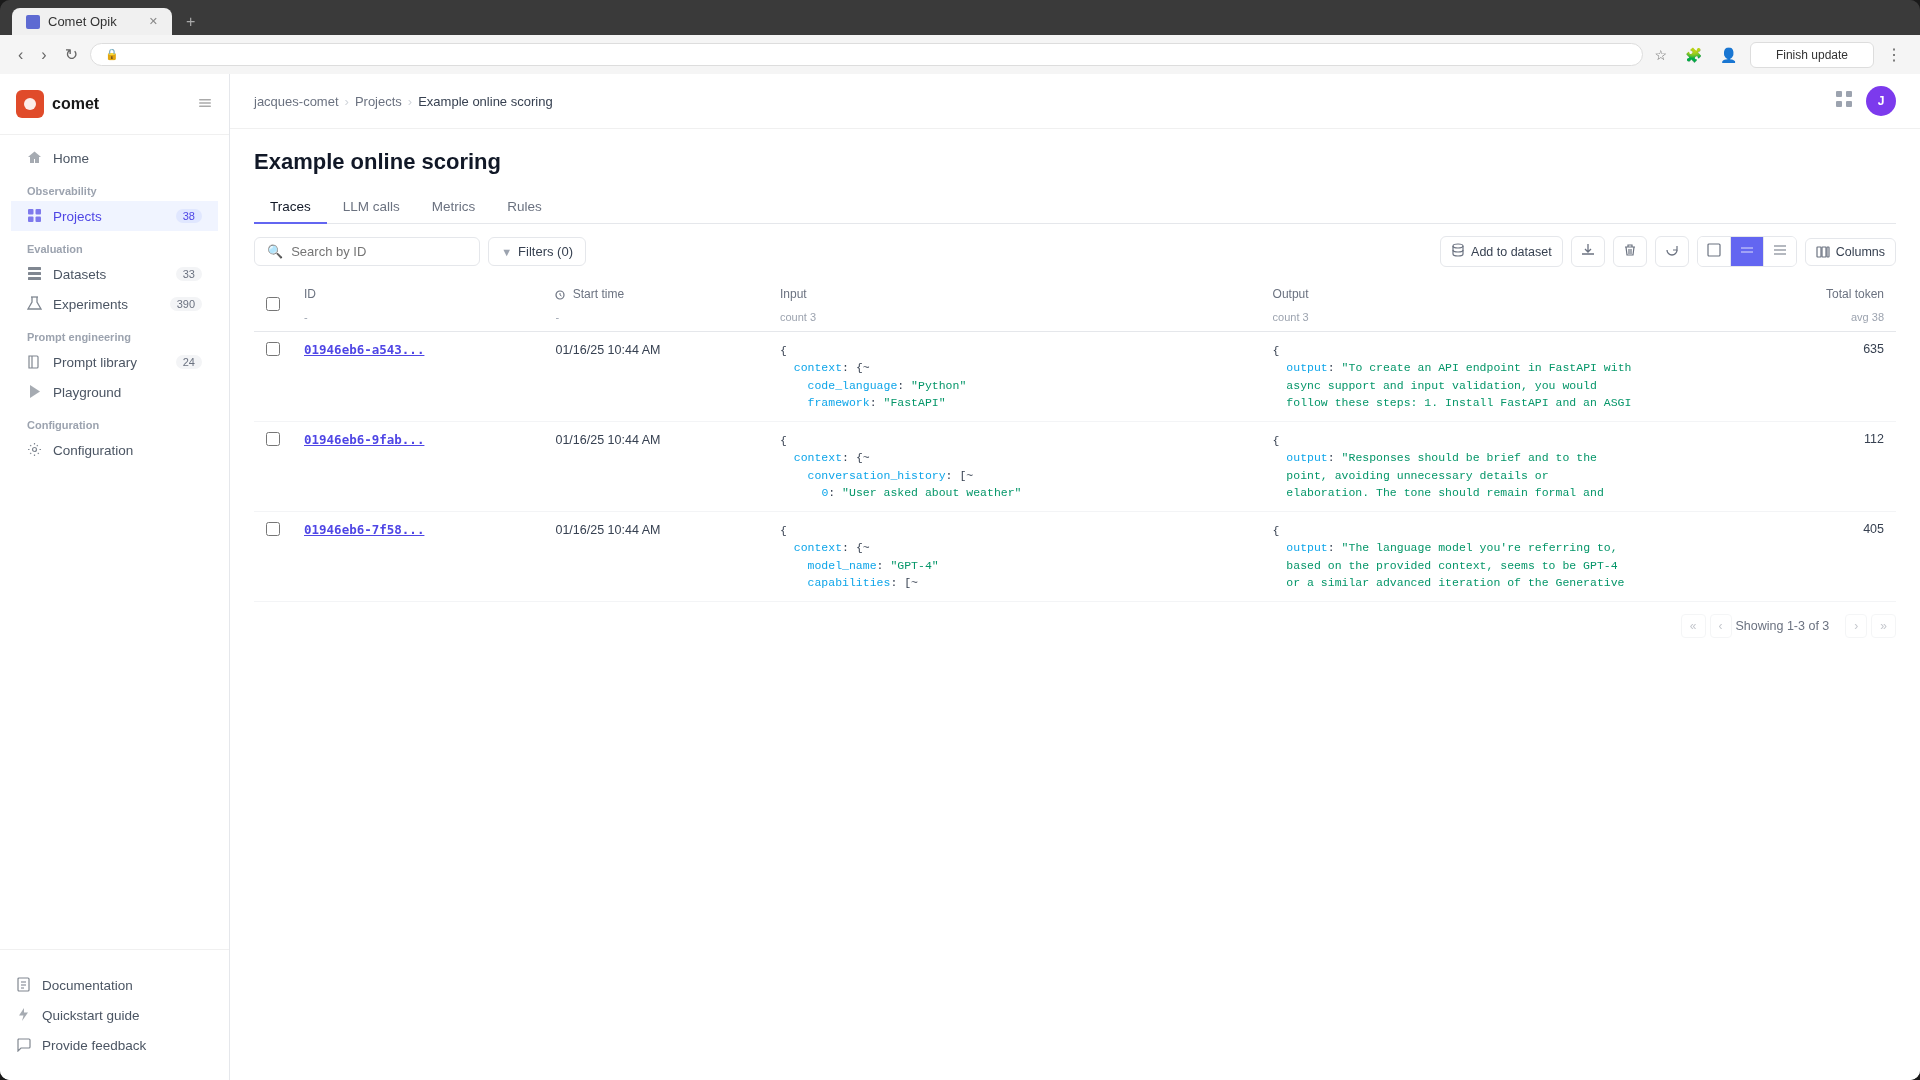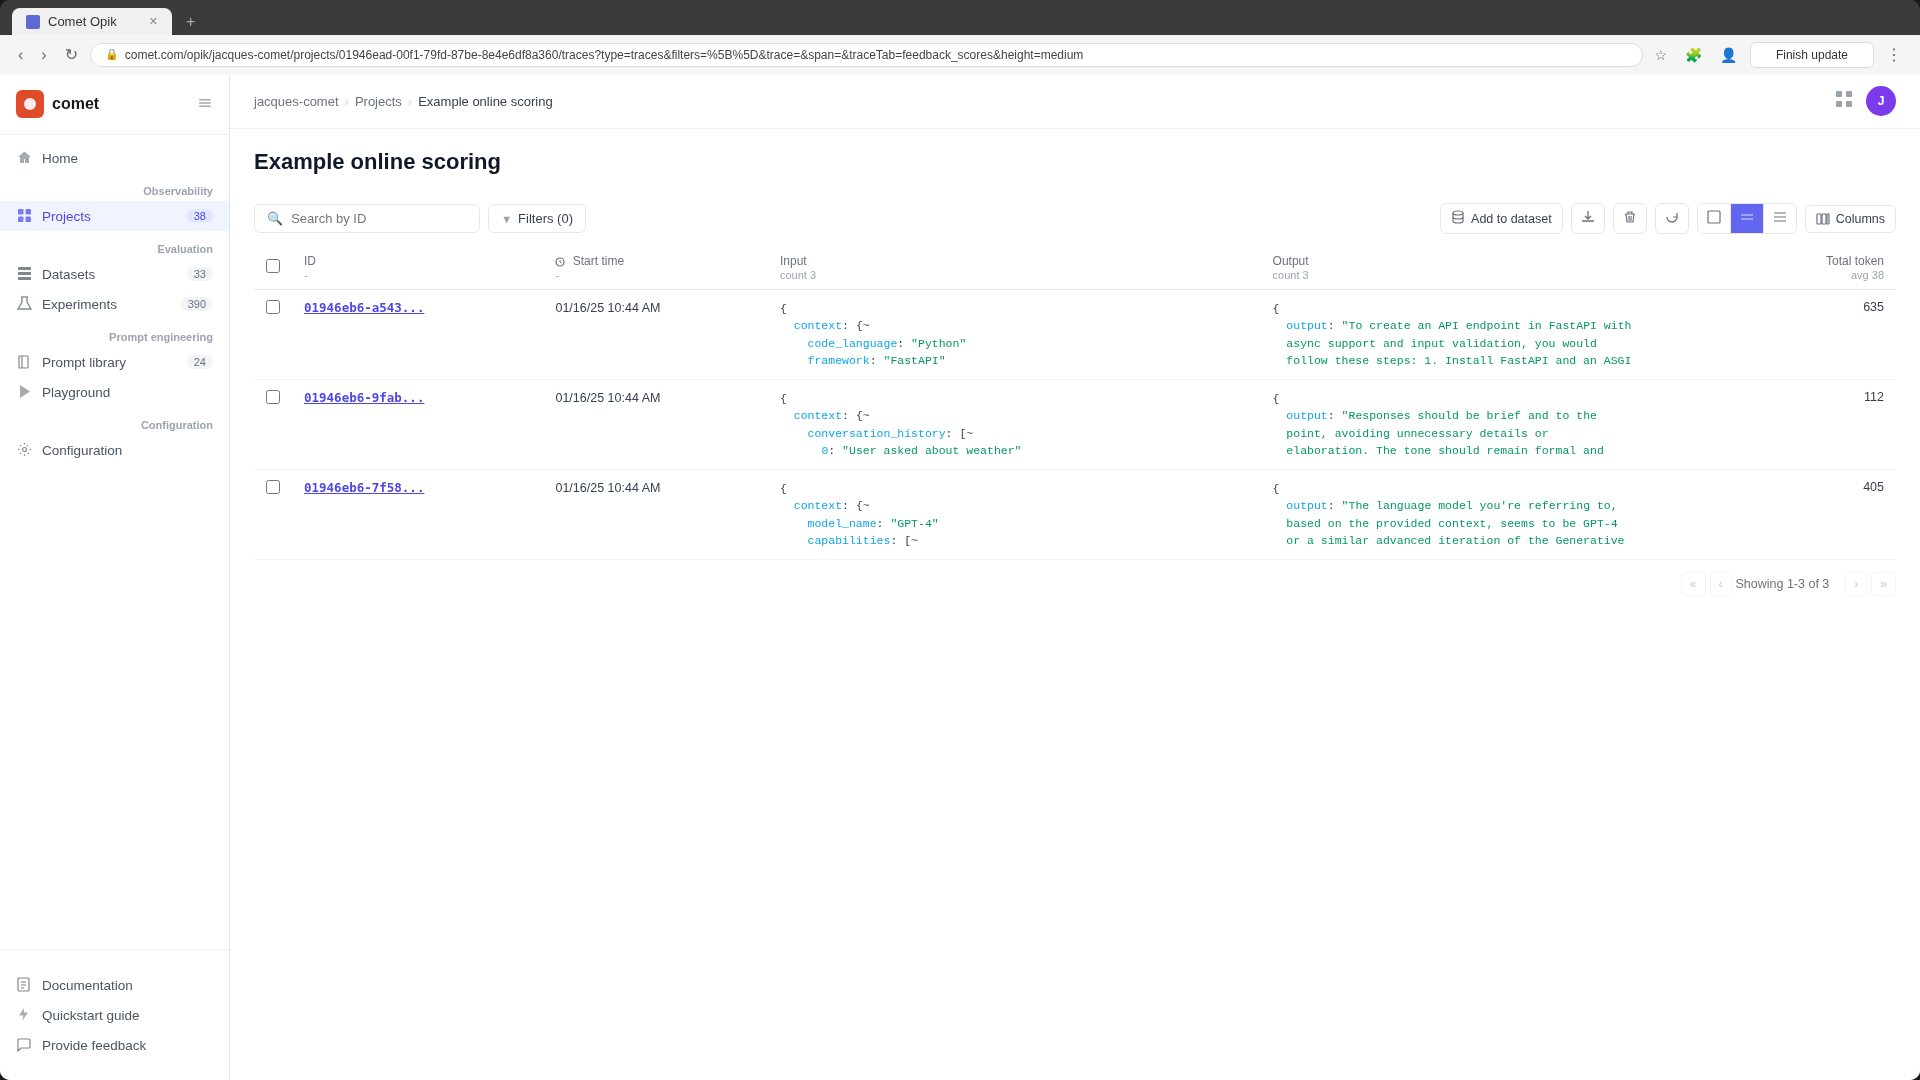--- a/index.html
+++ b/index.html
@@ -20,21 +20,21 @@
     
     .app-container { display: flex; flex: 1; overflow: hidden; background: white; }
 
     
     .sidebar { width: 230px; background: white; border-right: 1px solid #e5e7eb; display: flex; flex-direction: column; flex-shrink: 0; padding: 0; }
     .sidebar-logo { display: flex; align-items: center; gap: 8px; padding: 16px 16px; border-bottom: 1px solid #f0f0f0; }
     .logo-icon { width: 28px; height: 28px; background: #e04b2a; border-radius: 6px; display: flex; align-items: center; justify-content: center; }
     .logo-text { font-size: 16px; font-weight: 600; color: #1a1a1a; }
     .sidebar-collapse-btn { margin-left: auto; background: none; border: none; color: #aaa; cursor: pointer; font-size: 14px; }
 
-    .sidebar-nav { flex: 1; padding: 8px 0; overflow-y: auto; text-align: right; }
+    .sidebar-nav { flex: 1; padding: 8px 11px; overflow-y: auto; }
     .sidebar-section-label { font-size: 11px; font-weight: 600; color: #9ca3af; text-transform: none; padding: 12px 16px 4px; letter-spacing: 0; }
     .sidebar-item { display: flex; align-items: center; gap: 10px; padding: 7px 16px; cursor: pointer; font-size: 13.5px; color: #4b5563; border-radius: 0; position: relative; }
     .sidebar-item.active { background: #f0f4ff; color: #4f46e5; }
     .sidebar-item .item-icon { width: 16px; height: 16px; flex-shrink: 0; opacity: 0.7; }
     .sidebar-item .item-badge { margin-left: auto; background: #f3f4f6; color: #6b7280; font-size: 11px; padding: 1px 7px; border-radius: 10px; font-weight: 500; }
     .sidebar-item.active .item-badge { background: #e0e7ff; color: #4f46e5; }
 
     .sidebar-footer { padding: 20px 0; border-top: 1px solid #f0f0f0; }
 
     
@@ -81,21 +81,21 @@
     .data-table td { padding: 10px 12px; border-bottom: 1px solid #f3f4f6; vertical-align: top; }
     .checkbox { width: 14px; height: 14px; border: 1px solid #d1d5db; border-radius: 3px; cursor: pointer; }
     .trace-id { color: #4f46e5; text-decoration: underline; cursor: pointer; font-size: 12.5px; font-family: monospace; font-weight: bold; }
     .json-preview { font-family: 'Courier New', monospace; font-size: 11.5px; color: #374151; line-height: 1.5; }
     .json-key { color: #0ea5e9; }
     .json-str { color: #059669; }
     .json-bracket { color: #374151; }
     .token-count { color: #374151; font-size: 12.5px; text-align: right; }
 
     
-    .th-with-sub { display: flex; flex-direction: column; gap: 1px; }
+    .th-with-sub { display: flex; flex-direction: column; gap: 10px; }
     .th-sub { font-size: 11px; color: #9ca3af; font-weight: 400; }
 
     
     .pagination { display: flex; align-items: center; justify-content: flex-end; padding: 12px 0; gap: 4px; }
     .page-info { font-size: 12.5px; color: #6b7280; margin-right: 12px; }
     .page-btn { border: 1px solid #e5e7eb; background: white; border-radius: 4px; padding: 4px 8px; cursor: pointer; color: #6b7280; font-size: 12px; }
     .page-btn:disabled { opacity: 0.4; cursor: not-allowed; }
   </style>
 </head>
 <body>
@@ -111,21 +111,20 @@
       </div>
       <button style="background:none;border:none;color:#aaa;font-size:16px;cursor:pointer;padding:0 6px;">+</button>
     </div>
   </div>
   <div class="browser-nav-bar">
     <button class="nav-btn">‹</button>
     <button class="nav-btn">›</button>
     <button class="nav-btn">↻</button>
     <div class="address-bar">
       <span class="lock-icon">🔒</span>
-      <span class="url-text">comet.com/opik/jacques-comet/projects/01946ead-00f1-79fd-87be-8e4e6df8a360/traces?type=traces&amp;filters=%5B%5D&amp;trace=&amp;span=&amp;traceTab=feedback_scores&amp;height=medium</span>
     </div>
     <div class="nav-right-actions">
       <button class="nav-btn" style="font-size:14px;">☆</button>
       <button class="nav-btn" style="font-size:14px;">🧩</button>
       <button class="nav-btn" style="font-size:14px;">👤</button>
       <button class="finish-update-btn">Finish update</button>
       <button class="nav-btn">⋮</button>
     </div>
   </div>
 
@@ -278,20 +277,26 @@
                 <rect x="12" y="12" width="6" height="6" rx="1" fill="#9ca3af"></rect>
               </svg>
           </button>
           <div class="avatar">J</div>
         </div>
       </div>
 
       <div class="page-body">
         <h1 class="page-title">Example online scoring</h1>
 
+        <div class="tabs">
+          <div class="tab active">Traces</div>
+          <div class="tab">LLM calls</div>
+          <div class="tab">Metrics</div>
+          <div class="tab">Rules</div>
+        </div>
 
         <div class="toolbar">
           <div class="search-box">
             <span class="search-icon">🔍</span>
             <input type="text" placeholder="Search by ID" style="">
           </div>
           <button class="filter-btn">
             <span class="filter-icon">▼</span>
             <span>Filters (0)</span>
           </button>

